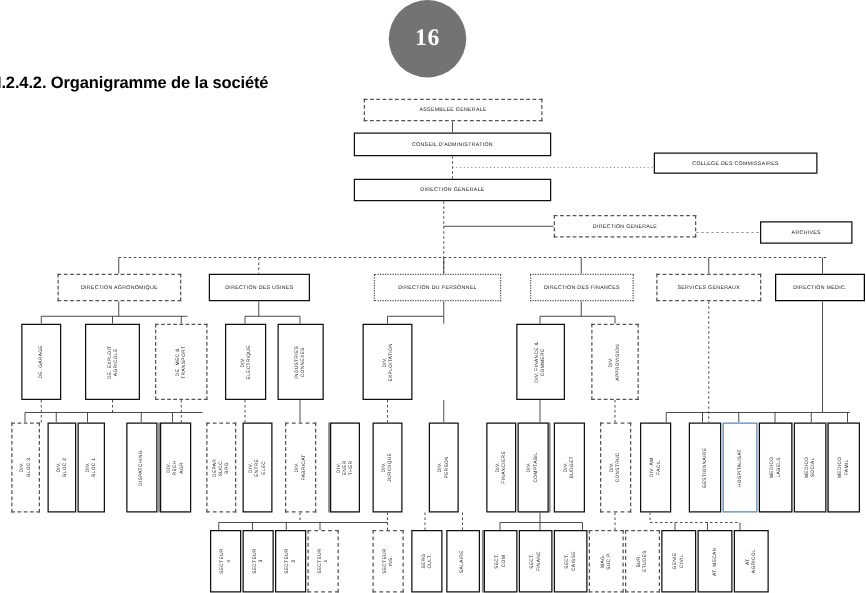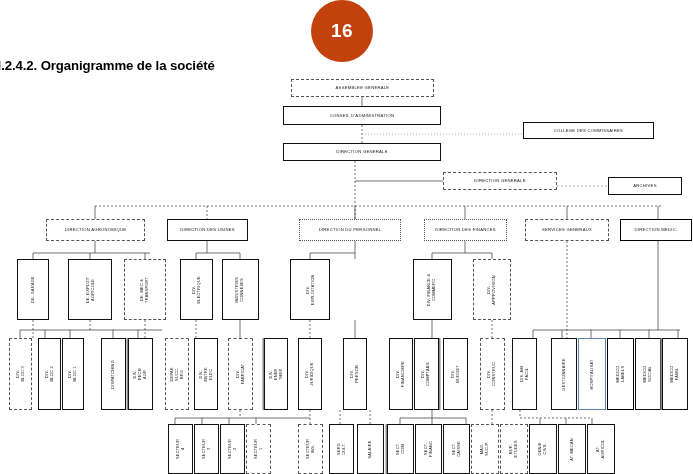--- a/index.html
+++ b/index.html
@@ -17,28 +17,29 @@
   }
 
   
   #page-badge {
     position: absolute;
     left: 311px;
     top: 0px;
     width: 62px;
     height: 62px;
     border-radius: 50%;
-    background: #c2410c;
+    background: #737373;
     color: #ffffff;
     display: flex;
     align-items: center;
     justify-content: center;
     font-size: 19px;
     font-weight: bold;
     letter-spacing: 0.5px;
+    font-family: Liberation Serif, serif;
   }
 
   
   #section-title {
     position: absolute;
     left: -6px;
     top: 58px;
     font-size: 13.2px;
     font-weight: bold;
     letter-spacing: -0.1px;

